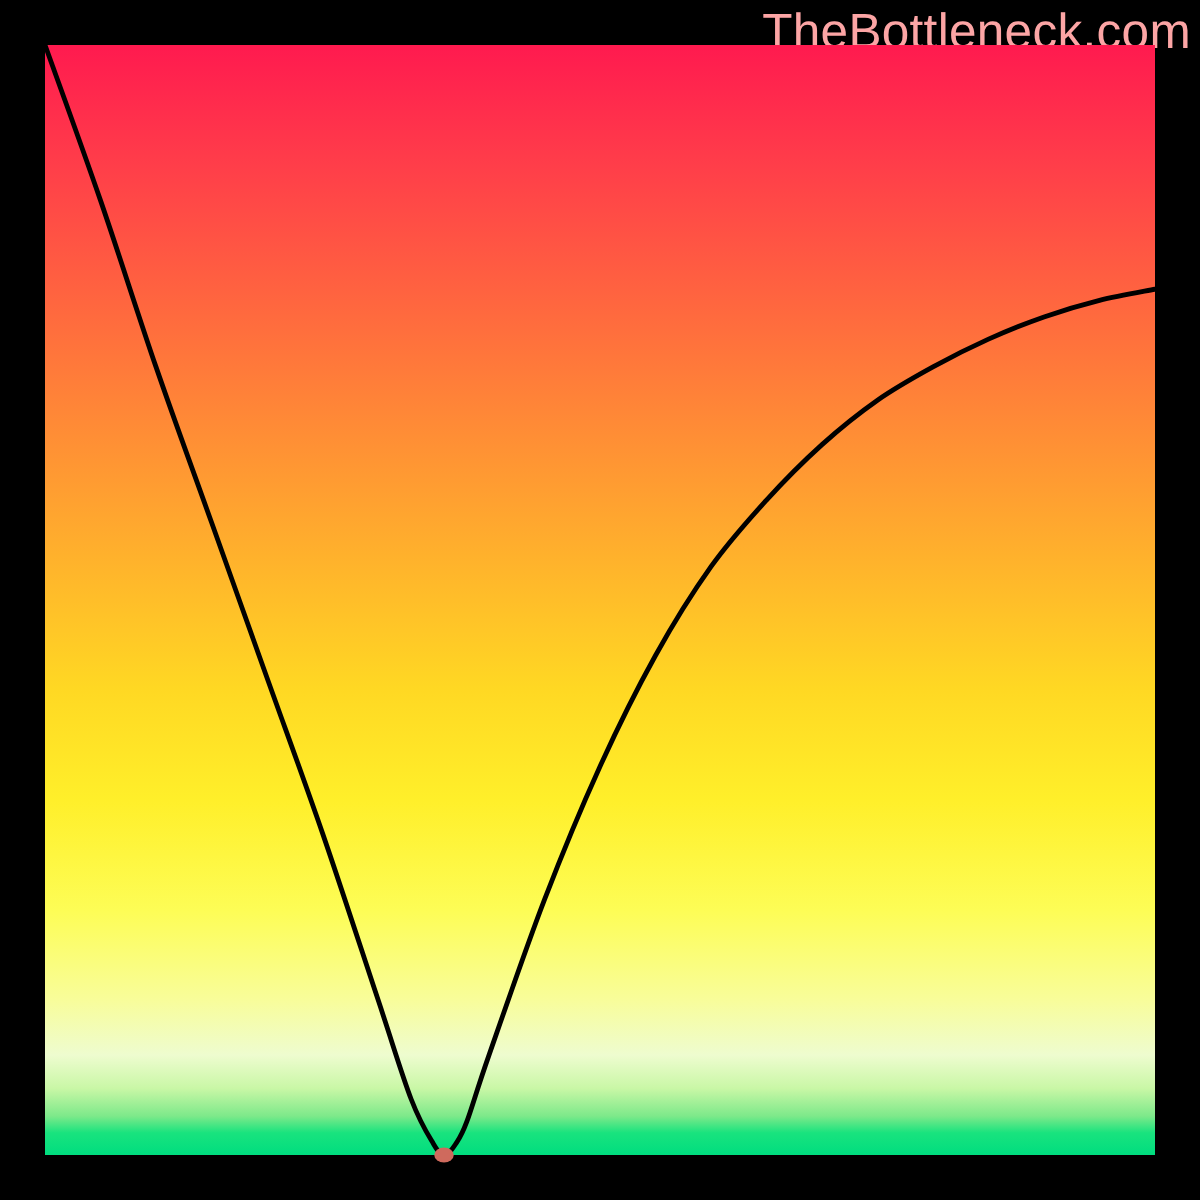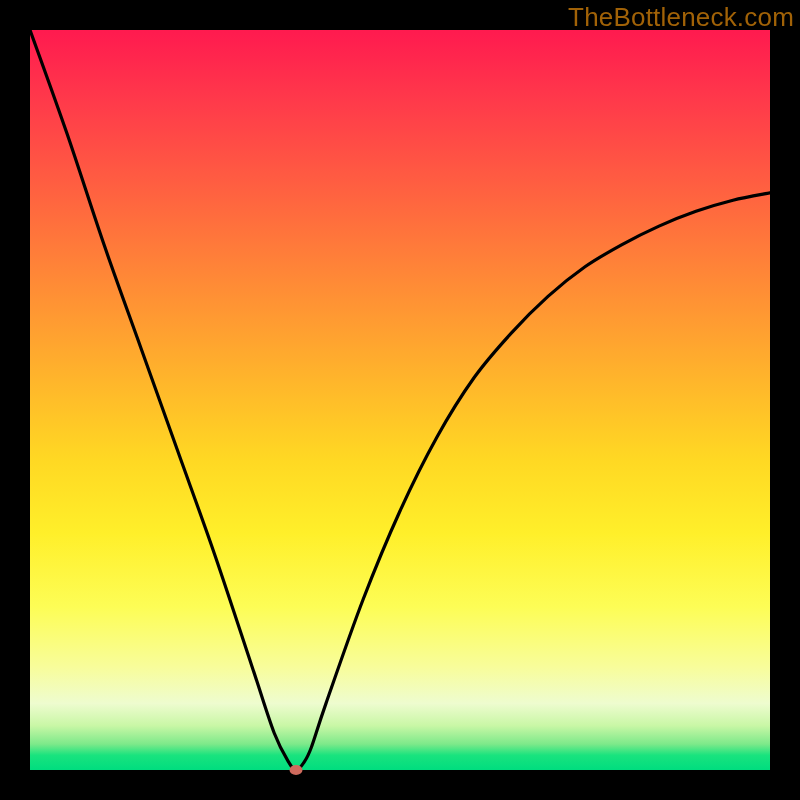--- a/index.html
+++ b/index.html
@@ -36,22 +36,22 @@
       #c9f7a6 94%,
       #7de98a 96.5%,
       #19e37e 98%,
       #00dd7f 100%);
   }
   .watermark {
     position: absolute;
     top: 2px;
     right: 6px;
     font-family: Arial, Helvetica, sans-serif;
-    font-size: 26px;
-    color: #a16207;
+    font-size: 33px;
+    color: #fca5a5;
     letter-spacing: 0.2px;
     user-select: none;
   }
   svg.curve {
     position: absolute;
     left: 0;
     top: 0;
     width: 740px;
     height: 740px;
   }

